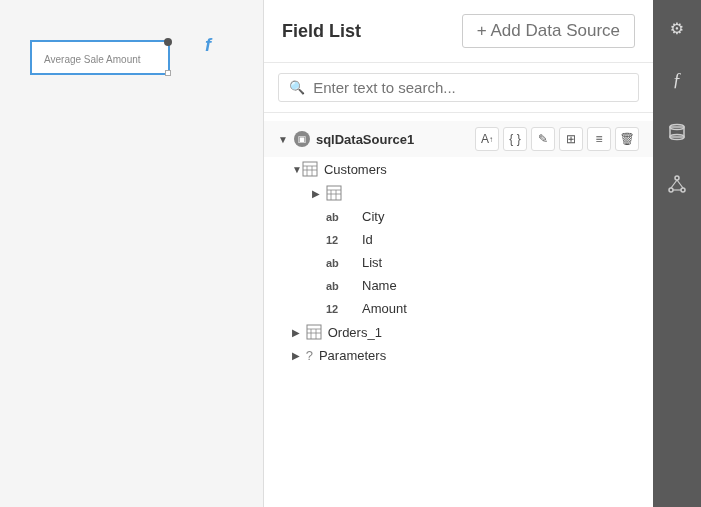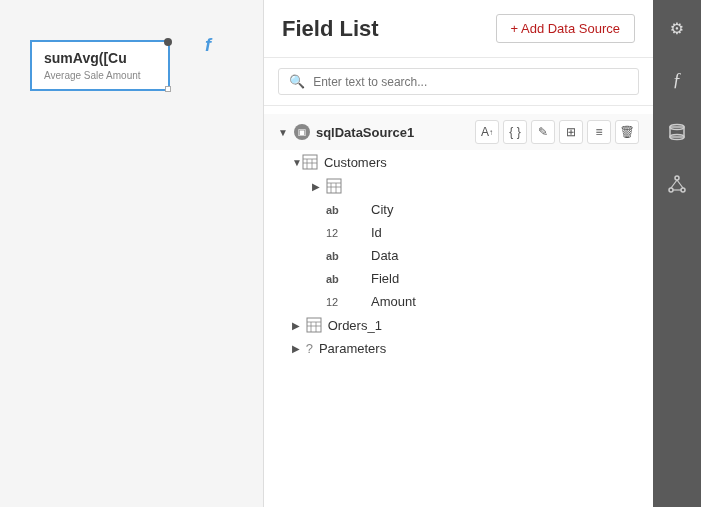--- a/index.html
+++ b/index.html
@@ -86,34 +86,34 @@
 
     .panel-header {
       display: flex;
       align-items: center;
       justify-content: space-between;
       padding: 14px 18px;
       border-bottom: 1px solid #e8e8e8;
     }
 
     .panel-title {
-      font-size: 22px;
+      font-size: 18px;
       font-weight: 600;
       color: #333;
     }
 
     .add-datasource-btn {
       display: flex;
       align-items: center;
       gap: 6px;
       background: white;
       border: 1px solid #ccc;
       padding: 6px 14px;
-      font-size: 13px;
-      color: #b91c1c;
+      font-size: 17px;
+      color: #737373;
       cursor: pointer;
       border-radius: 3px;
     }
 
     .search-area {
       padding: 10px 14px;
       border-bottom: 1px solid #e8e8e8;
     }
 
     .search-input-wrap {
@@ -127,21 +127,21 @@
 
     .search-icon-inner {
       color: #aaa;
       margin-right: 8px;
       font-size: 13px;
     }
 
     .search-input {
       border: none;
       outline: none;
-      font-size: 12px;
+      font-size: 15px;
       color: #aaa;
       width: 100%;
       background: transparent;
     }
 
     
     .tree-area {
       flex: 1;
       overflow-y: auto;
       padding: 8px 0;
@@ -211,48 +211,47 @@
       display: flex;
       align-items: center;
       padding: 4px 14px;
       cursor: pointer;
       font-size: 13px;
       color: #333;
     }
 
     .indent-1 { padding-left: 28px; }
     .indent-2 { padding-left: 48px; }
-    .indent-3 { padding-left: 62px; }
+    .indent-3 { padding-left: 62px; gap: 12px; }
 
     .chevron-right {
       font-size: 10px;
       color: #555;
       margin-right: 6px;
     }
 
     .field-type-ab {
       font-size: 11px;
       font-weight: bold;
       color: #555;
       margin-right: 8px;
       min-width: 16px;
     }
 
     .field-type-12 {
       font-size: 11px;
-      font-weight: normal;
+      font-weight: bold;
       color: #555;
       margin-right: 8px;
       min-width: 16px;
     }
 
     .field-name {
       font-size: 13px;
       color: #333;
-      margin-left: 21px;
     }
 
     .question-icon {
       font-size: 13px;
       color: #888;
       margin-right: 6px;
     }
 
     
     .right-toolbar {
@@ -276,21 +275,20 @@
       color: #ddd;
       font-size: 16px;
     }
   </style>
 </head>
 <body>
 
 <div class="canvas-area">
   <div class="formula-box">
     <div class="dot-tl"></div>
-    <div class="formula-text">sumAvg([Cu</div>
     <div class="formula-sub">Average Sale Amount</div>
     <div class="dot-br"></div>
   </div>
   <div class="func-icon">f</div>
 </div>
 
 <div class="field-list-panel">
 
   <div class="panel-header">
     <span class="panel-title">Field List</span>
@@ -350,26 +348,26 @@
       <span class="field-name">City</span>
     </div>
 
     <div class="tree-item indent-3">
       <span class="field-type-12">12</span>
       <span class="field-name">Id</span>
     </div>
 
     <div class="tree-item indent-3">
       <span class="field-type-ab">ab</span>
-      <span class="field-name">Data</span>
+      <span class="field-name">List</span>
     </div>
 
     <div class="tree-item indent-3">
       <span class="field-type-ab">ab</span>
-      <span class="field-name">Field</span>
+      <span class="field-name">Name</span>
     </div>
 
     <div class="tree-item indent-3">
       <span class="field-type-12">12</span>
       <span class="field-name">Amount</span>
     </div>
 
     <div class="tree-item indent-1">
       <span class="chevron-right">▶</span>
       <svg width="16" height="16" viewBox="0 0 16 16" style="margin-right:6px;">

